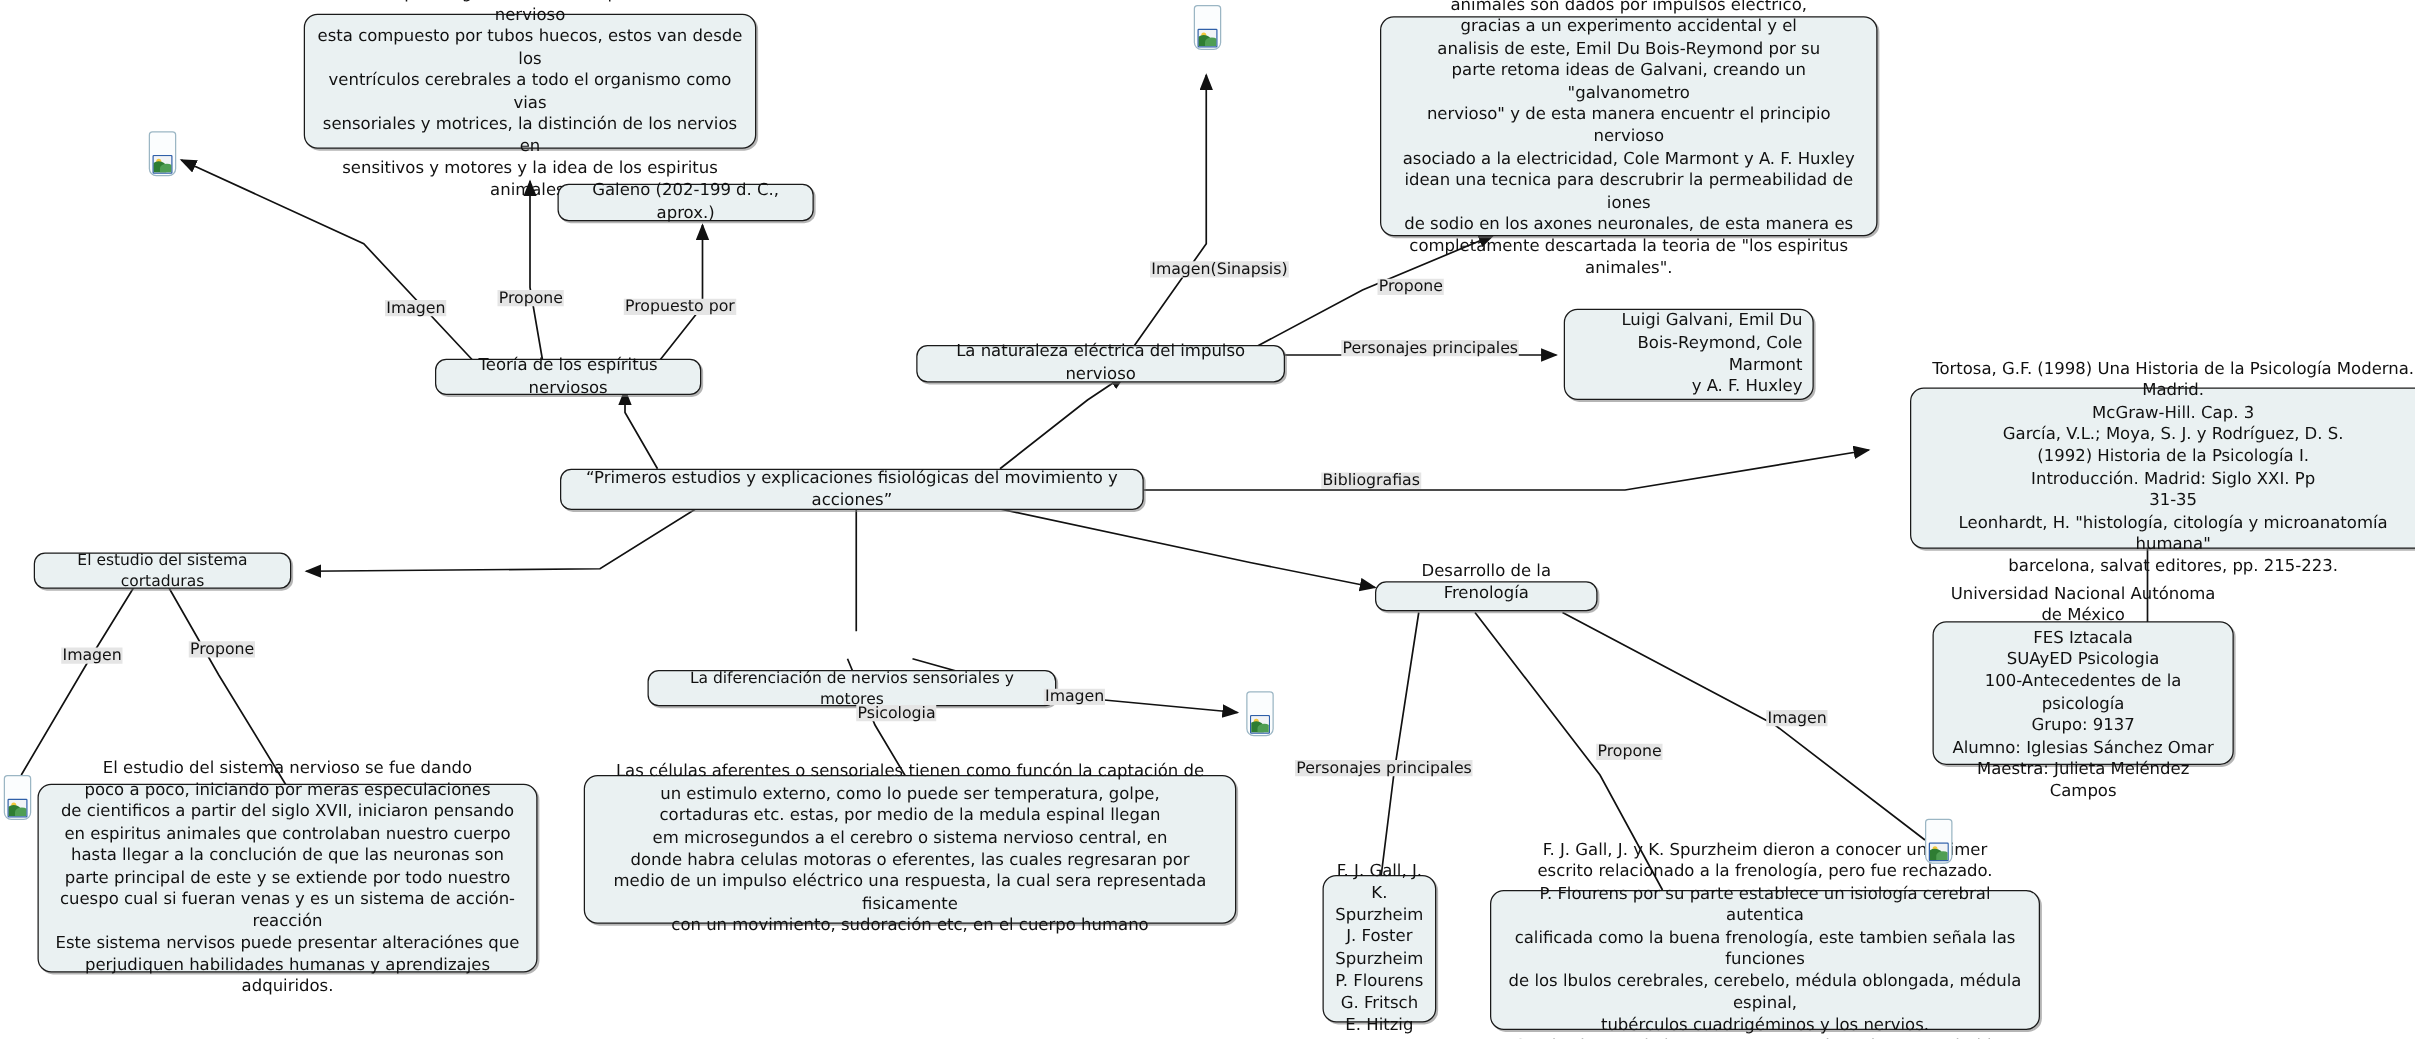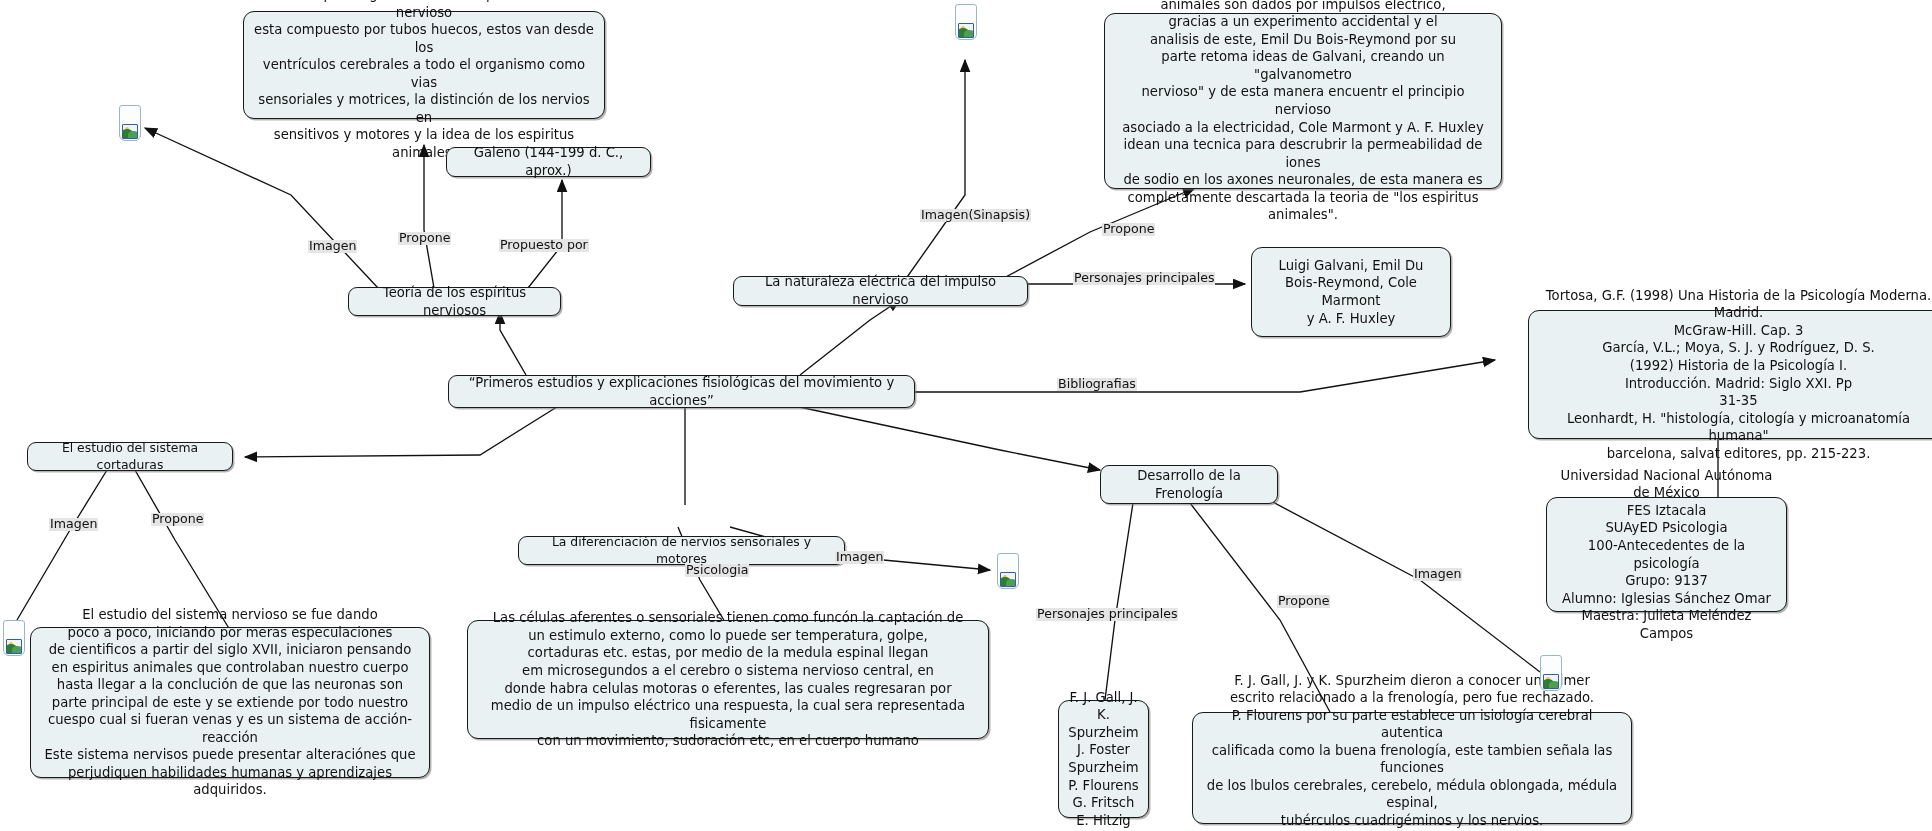--- a/index.html
+++ b/index.html
@@ -137,21 +137,21 @@
   <div class="node t13" style="left:243px; top:11px; width:362px; height:108px;">
     <span>        Galeno pro-puso tres importantes teorías
 médico-psicológicas: la idea de que el sistema nervioso
 esta compuesto por tubos huecos, estos van desde los
 ventrículos cerebrales a todo el organismo como vias
 sensoriales y motrices, la distinción de los nervios en
 sensitivos y motores y la idea de los espiritus animales.</span>
   </div>
 
   <div class="node pill t13" style="left:446px; top:147px; width:205px; height:30px;">
-    <span>Galeno (144-199 d. C., aprox.)</span>
+    <span>Galeno (202-199 d. C., aprox.)</span>
   </div>
 
   <div class="node pill t13" style="left:348px; top:287px; width:213px; height:29px;">
     <span>Teoría de los espíritus nerviosos</span>
   </div>
 
   <div class="node t13" style="left:1104px; top:13px; width:398px; height:176px;">
     <span>Galvani descubre que los movimientos
 animales son dados por impulsos eléctrico,
 gracias a un experimento accidental y el
@@ -161,21 +161,21 @@
 asociado a la electricidad, Cole Marmont y A. F. Huxley
 idean una tecnica para descrubrir la permeabilidad de iones
 de sodio en los axones neuronales, de esta manera es
 completamente descartada la teoria de "los espiritus animales".</span>
   </div>
 
   <div class="node pill t13" style="left:733px; top:276px; width:295px; height:30px;">
     <span>La naturaleza eléctrica del impulso nervioso</span>
   </div>
 
-  <div class="node t13" style="left:1251px; top:247px; width:200px; height:90px;">
+  <div class="node t13" style="left:1251px; top:247px; width:200px; height:73px;text-align:right;">
     <span>Luigi Galvani, Emil Du
 Bois-Reymond, Cole Marmont
 y A. F. Huxley</span>
   </div>
 
   <div class="node pill t13" style="left:448px; top:375px; width:467px; height:33px;">
     <span>“Primeros estudios y explicaciones fisiológicas del movimiento y acciones”</span>
   </div>
 
   <div class="node t13" style="left:1500px; top:310px; width:421px; height:129px;margin-left:28px;">
@@ -200,21 +200,21 @@
   </div>
 
   <div class="node pill t12" style="left:27px; top:442px; width:206px; height:29px;">
     <span>El estudio del sistema cortaduras</span>
   </div>
 
   <div class="node pill t12" style="left:518px; top:500px; width:327px; height:29px;margin-top:36px;">
     <span>La diferenciación de nervios sensoriales y motores</span>
   </div>
 
-  <div class="node pill t13" style="left:1100px; top:465px; width:178px; height:39px;">
+  <div class="node pill t13" style="left:1100px; top:465px; width:178px; height:24px;align-items:flex-end;">
     <span>Desarrollo de la Frenología</span>
   </div>
 
   <div class="node t13" style="left:30px; top:627px; width:400px; height:151px;">
     <span>El estudio del sistema nervioso se fue dando
 poco a poco, iniciando por meras especulaciones
 de cientificos a partir del siglo XVII, iniciaron pensando
 en espiritus animales que controlaban nuestro cuerpo
 hasta llegar a la conclución de que las neuronas son
 parte principal de este y se extiende por todo nuestro

